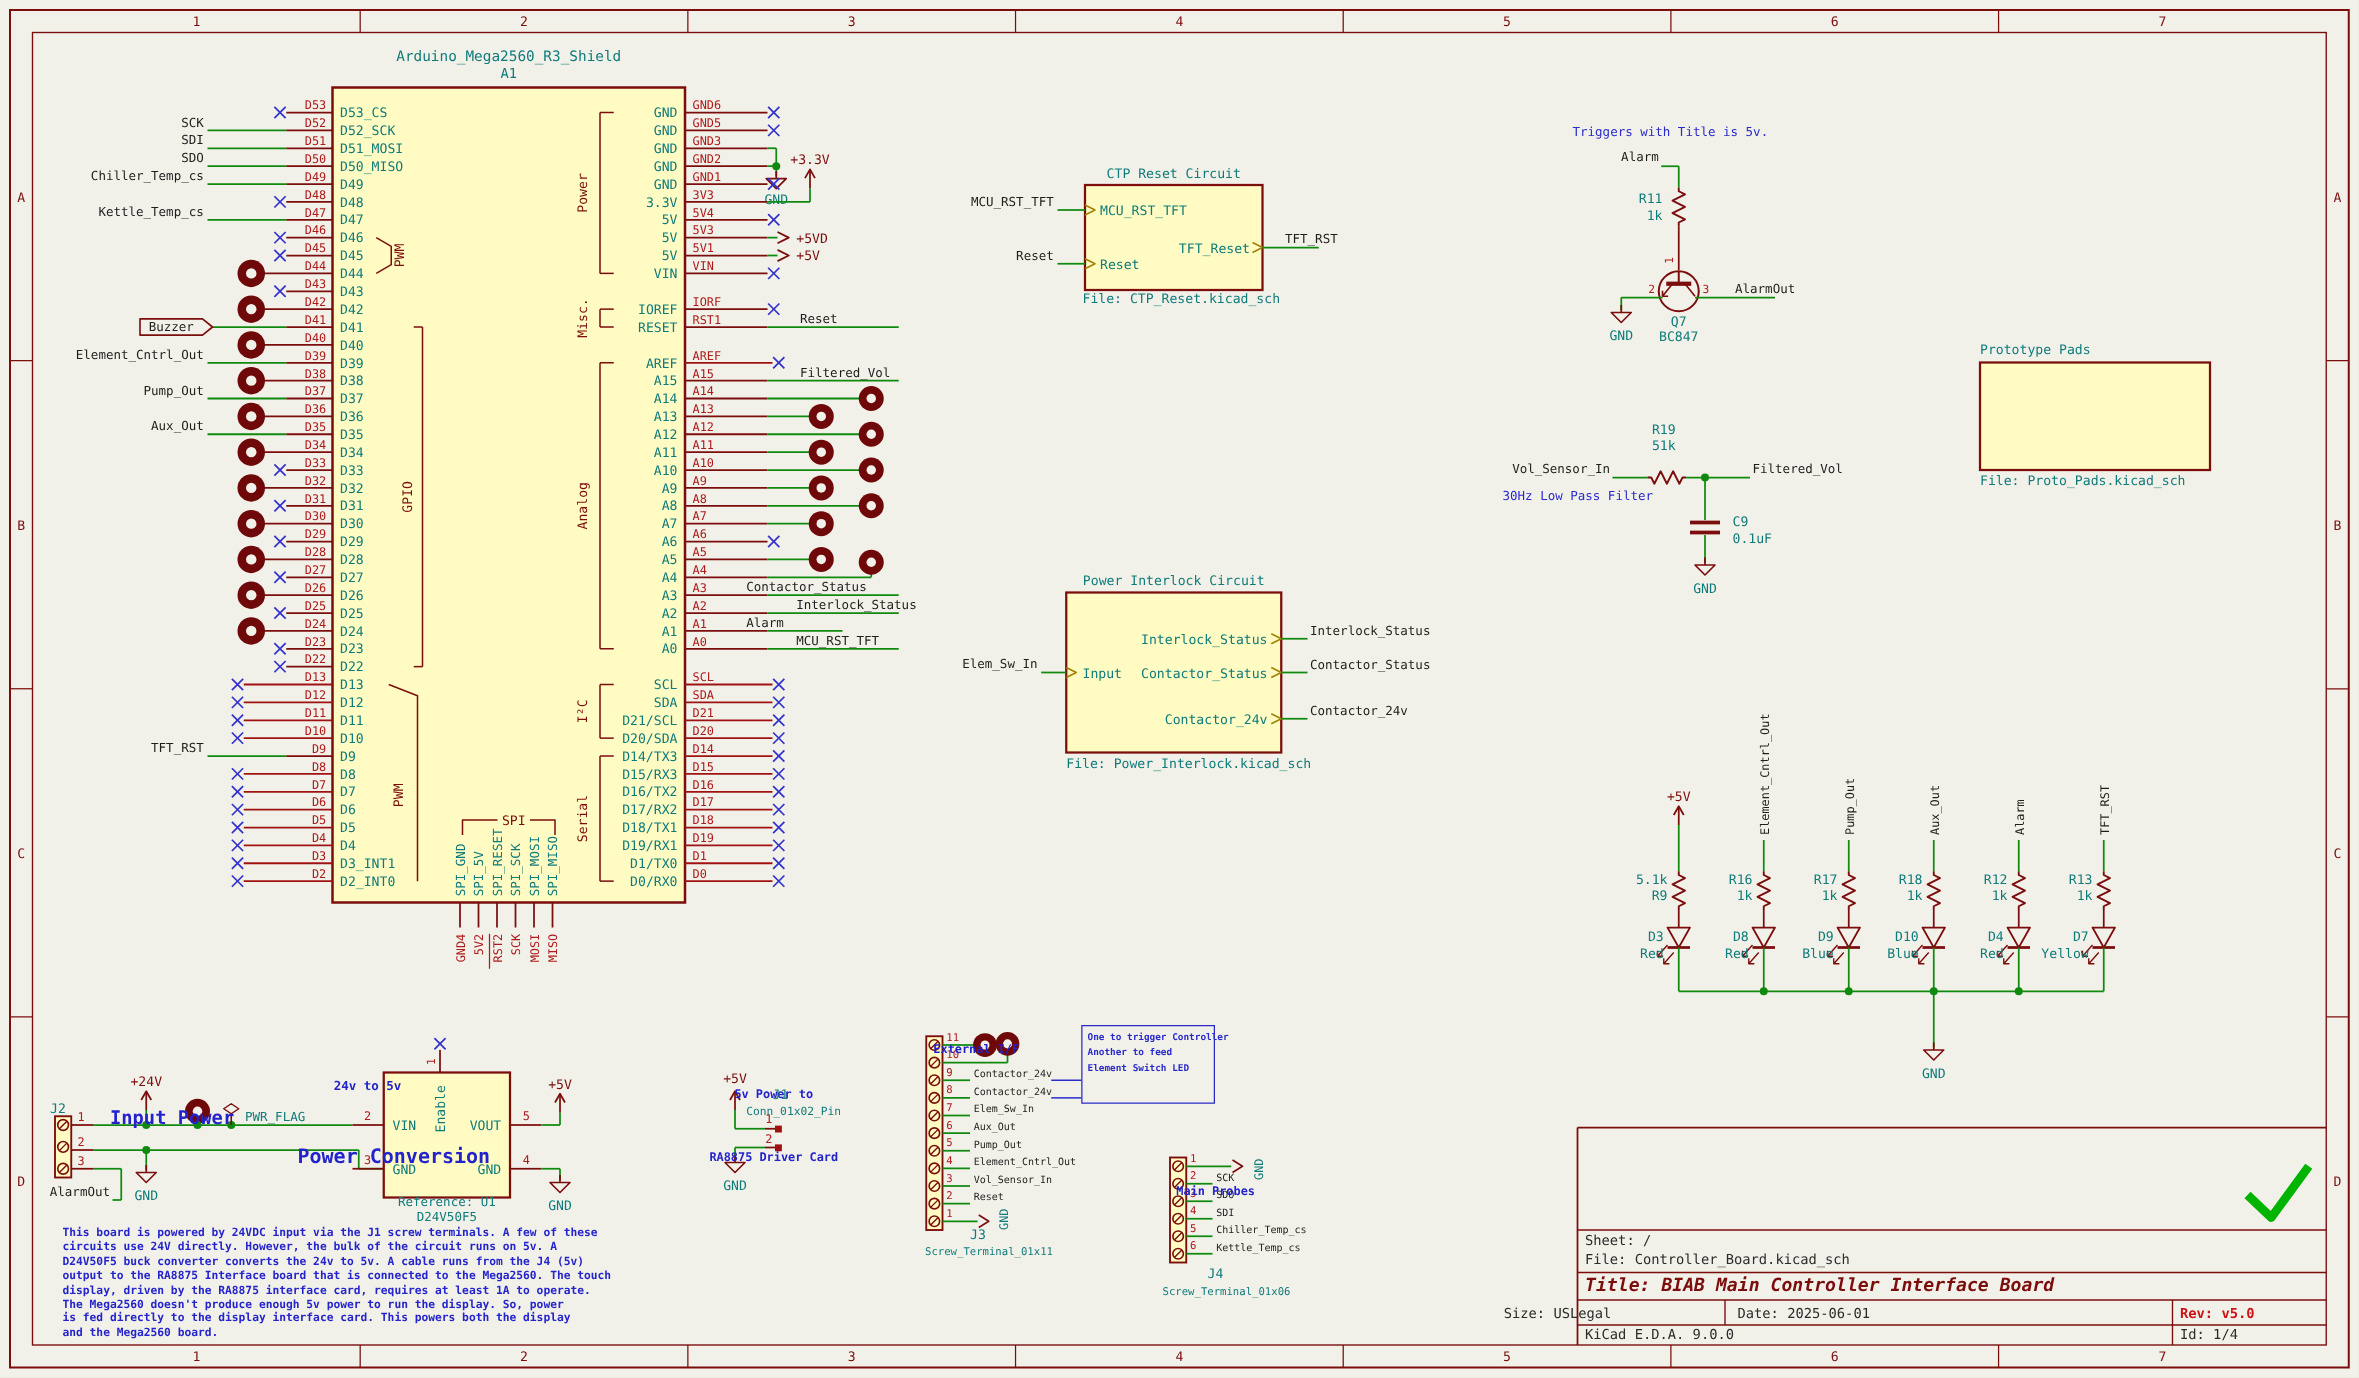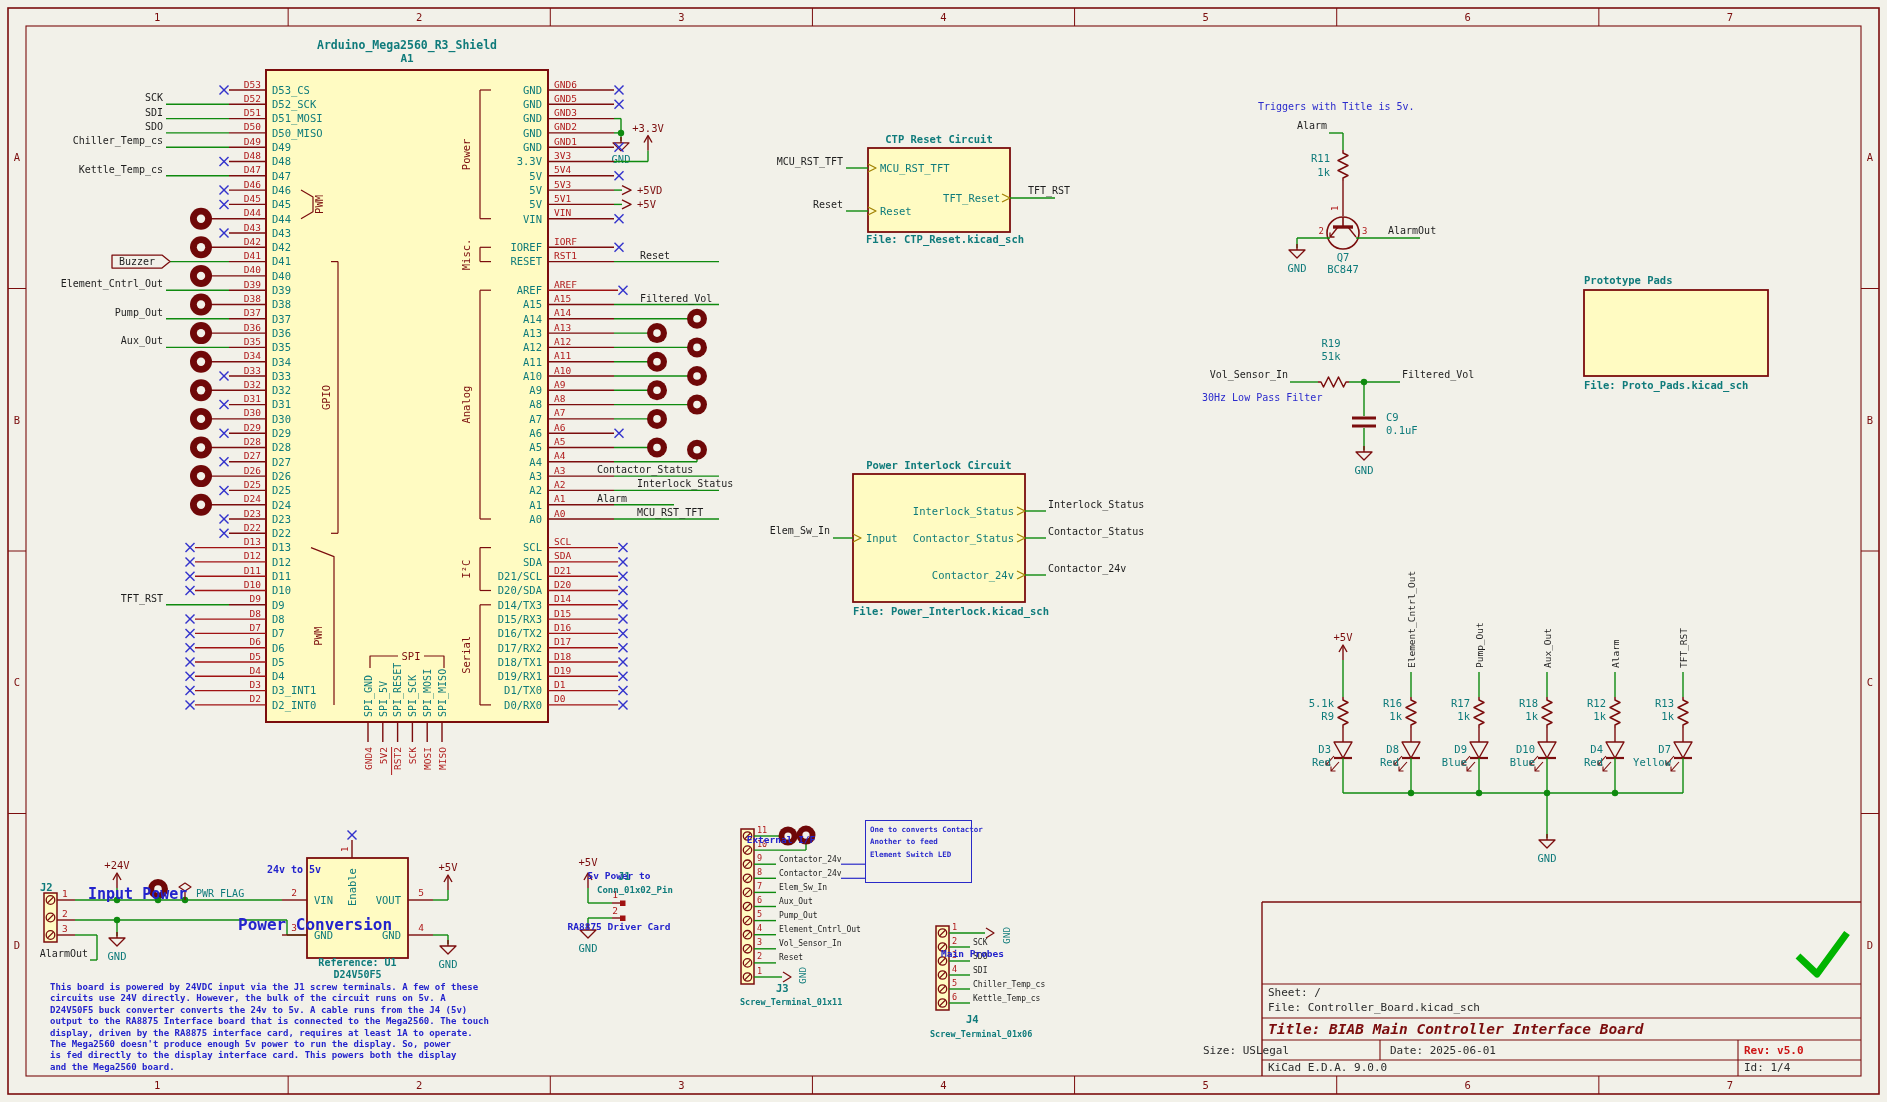--- a/index.html
+++ b/index.html
@@ -3,21 +3,21 @@
 <meta charset="utf-8">
 <style>
   html,body{margin:0;padding:0;background:#e8e6da;}
   #canvas{position:relative;width:1887px;height:1102px;background:#f2f1e9;overflow:hidden;
           font-family:"DejaVu Sans Mono",monospace;}
   #gfx{position:absolute;left:0;top:0;width:1887px;height:1102px;}
   #gfx text{font-family:"DejaVu Sans Mono",monospace;}
   .ov{position:absolute;white-space:nowrap;pointer-events:none;}
   .blue-title{color:#2323cc;font-weight:bold;font-size:9.5px;margin-top:40px;}
   .blue-note{color:#2a2acc;font-size:10px;}
-  .teal{color:#0f7b7b;font-size:10.5px;font-weight:bold;}
+  .teal{color:#0f7b7b;font-size:10.5px;}
   .center{text-align:center;}
   .notebox{border:1.5px solid #2a2ac8;background:transparent;}
   .notebox div{font-size:7.5px;line-height:12.3px;color:#2a2acc;font-weight:bold;padding-left:4px;}
   .notes div{font-size:9px;line-height:11.4px;color:#2424cc;font-weight:600;}
   .tb{color:#2b2b2b;font-size:11px;}
   .tb-title{color:#7b0d0d;font-size:14.5px;font-weight:bold;font-style:italic;text-align:right;}
   .tb-rev{color:#cc1414;font-weight:bold;font-size:11px;}
 </style>
 </head>
 <body>
@@ -1328,21 +1328,21 @@
     <div class="blue-title" style="font-size:16px">Power Conversion</div>
   </div>
   <div class="ov center" style="left:558px;top:830px;width:122px">
     <div class="blue-title">5v Power to</div>
     <div class="blue-title">RA8875 Driver Card</div>
   </div>
   <div class="ov blue-title center" style="left:733px;top:794px;width:96px">External I/F</div>
   <div class="ov blue-title center" style="left:930px;top:908px;width:85px">Main Probes</div>
 
   <div class="ov notebox" style="left:865px;top:820px;width:105px;height:58px;padding-top:3px">
-    <div>One to converts Contactor</div>
+    <div>One to trigger Controller</div>
     <div>Another to feed</div>
     <div>Element Switch LED</div>
   </div>
 
   <div class="ov notes" style="left:50px;top:982px">
     <div>This board is powered by 24VDC input via the J1 screw terminals. A few of these</div>
     <div>circuits use 24V directly. However, the bulk of the circuit runs on 5v. A</div>
     <div>D24V50F5 buck converter converts the 24v to 5v. A cable runs from the J4 (5v)</div>
     <div>output to the RA8875 Interface board that is connected to the Mega2560. The touch</div>
     <div>display, driven by the RA8875 interface card, requires at least 1A to operate.</div>

